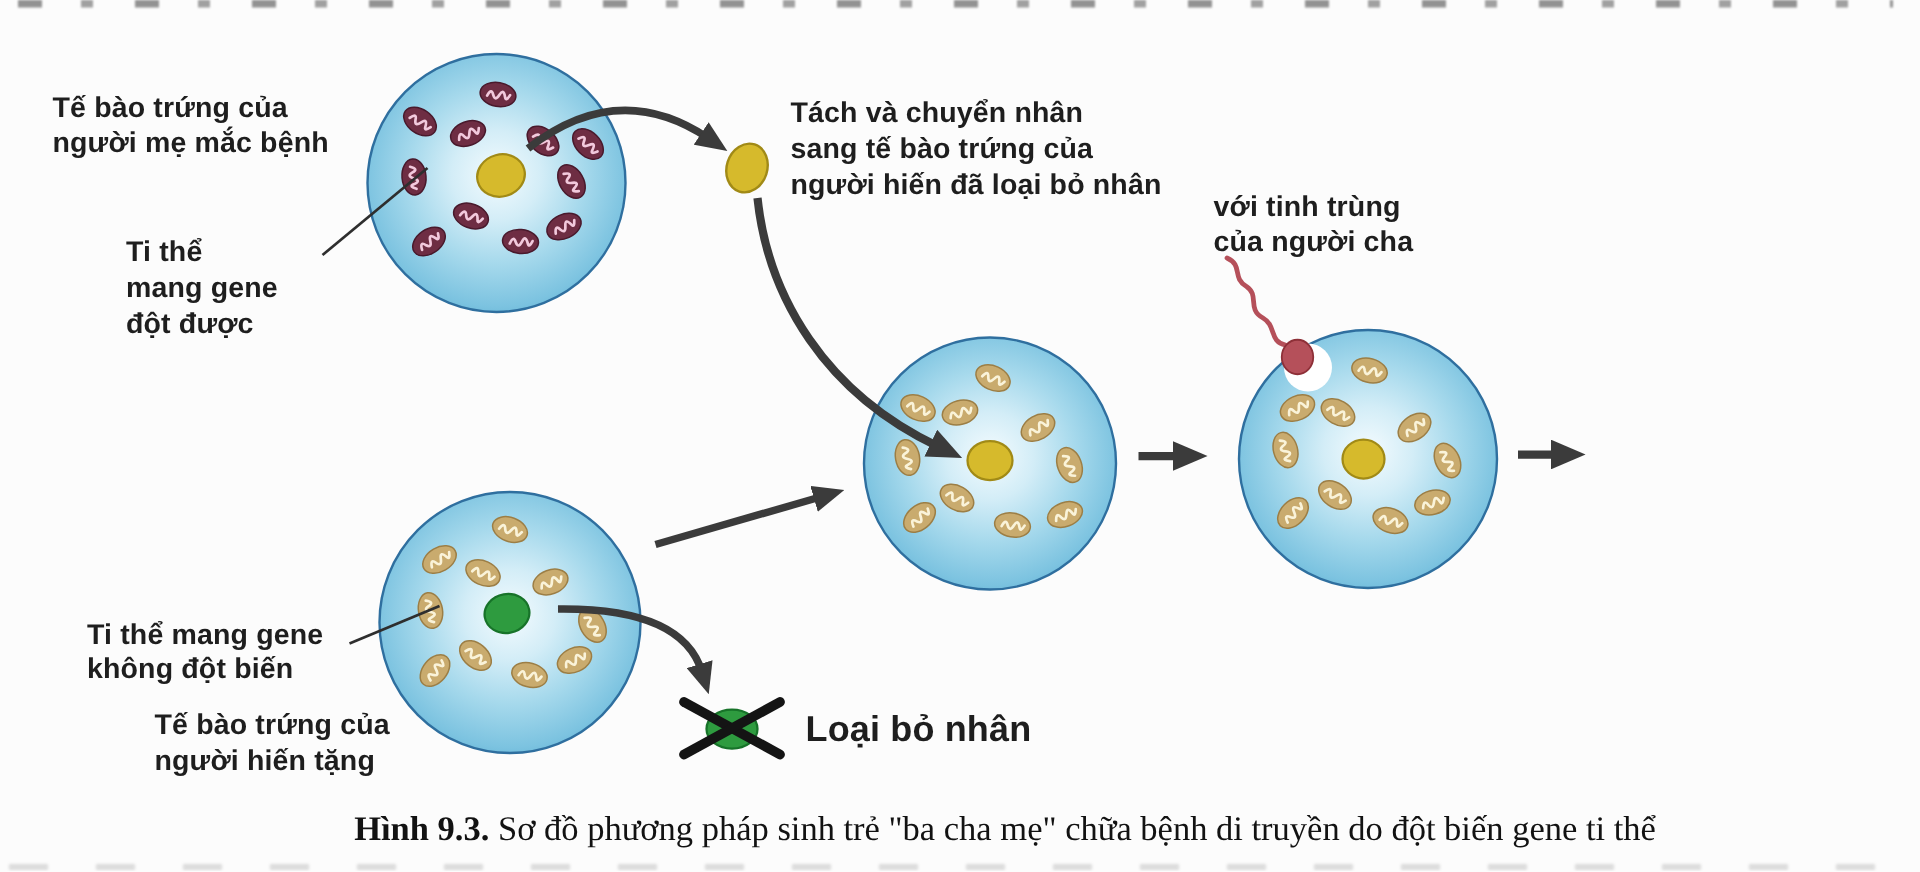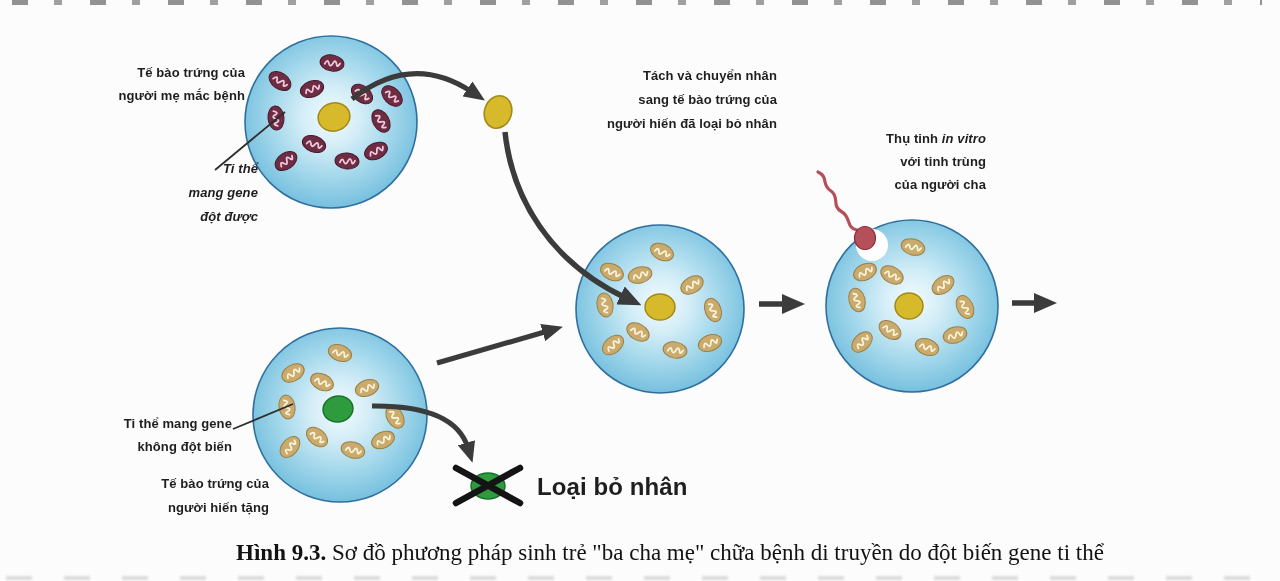--- a/index.html
+++ b/index.html
@@ -1,20 +1,20 @@
 <!DOCTYPE html>
 <html style="--ink: #1e1e1e; --arrow: #3b3b3b; --leader: #2e2e2e; --cell-border: #2f6f9f; --cell1: #f4fbfe; --cell2: #d3edf7; --cell3: #a6d9ec; --cell4: #7cc3e0; --cell5: #57abd0; --gold: #d6ba2c; --gold-stroke: #a18a16; --green: #2e9b3f; --green-stroke: #177329; --sperm: #b5505a; --sperm-stroke: #8e3038; --xmark: #141414;"><head>
 <meta charset="utf-8">
 <style>
   html,body{margin:0;padding:0;}
   body{width:1280px;height:581px;background:#fbfbfb;font-family:"Liberation Sans",sans-serif;}
   .stage{position:relative;width:1280px;height:581px;overflow:hidden;background:#fcfcfc;}
   svg#diagram-svg{position:absolute;left:0;top:0;width:1280px;height:581px;}
-  .lbl{position:absolute;color:var(--ink,#1e1e1e);font-weight:600;text-align:right;
-       font-size:13px;line-height:23px;letter-spacing:0.1px;}
+  .lbl{position:absolute;color:var(--ink,#1e1e1e);font-weight:600;text-align:left;
+       font-size:19px;line-height:23px;letter-spacing:0.1px;}
   .lbl .ln{white-space:nowrap;}
   .lbl-transfer{line-height:24px;}
   .lbl-mito-mutated{line-height:24px;}
   .lbl-embryo{line-height:24px;}
   .lbl-donor-egg{line-height:24px;}
   .lbl-remove{ text-align:left;font-size:24px;line-height:22px;}
   .caption{position:absolute;left:0;top:540px;width:1280px;text-align:center;
            font-family:"Liberation Serif",serif;font-size:23px;color:#121212;padding-left:30px;}
   .caption .cap-num{font-weight:bold;}
   .top-artifact{position:absolute;left:12px;top:0;width:1250px;height:5px;opacity:.55;
@@ -256,34 +256,33 @@
         <ellipse cx="865" cy="238" rx="10.5" ry="11.5" style="fill:var(--sperm);stroke:var(--sperm-stroke)" stroke-width="1.2"></ellipse>
       </g>
     </g>
   </svg>
 
   <div class="lbl" style="left:35px;top:61px;width:210px;">
     <div class="ln">Tế bào trứng của</div>
     <div class="ln">người mẹ mắc bệnh</div>
   </div>
 
-  <div class="lbl lbl-mito-mutated" style="left:96px;top:157px;width:162px;font-style:italic;">
+  <div class="lbl lbl-mito-mutated" style="left:84px;top:157px;width:162px;">
     <div class="ln">Ti thể</div>
     <div class="ln">mang gene</div>
     <div class="ln">đột được</div>
   </div>
 
   <div class="lbl lbl-transfer" style="left:527px;top:64px;width:250px;">
     <div class="ln">Tách và chuyển nhân</div>
     <div class="ln">sang tế bào trứng của</div>
     <div class="ln">người hiến đã loại bỏ nhân</div>
   </div>
 
   <div class="lbl" style="left:809px;top:127px;width:177px;">
-    <div class="ln"><span>Thụ tinh </span><span class="it">in vitro</span></div>
     <div class="ln">với tinh trùng</div>
     <div class="ln">của người cha</div>
   </div>
 
 
   <div class="lbl" style="left:58px;top:412px;width:174px;">
     <div class="ln">Ti thể mang gene</div>
     <div class="ln">không đột biến</div>
   </div>
 

